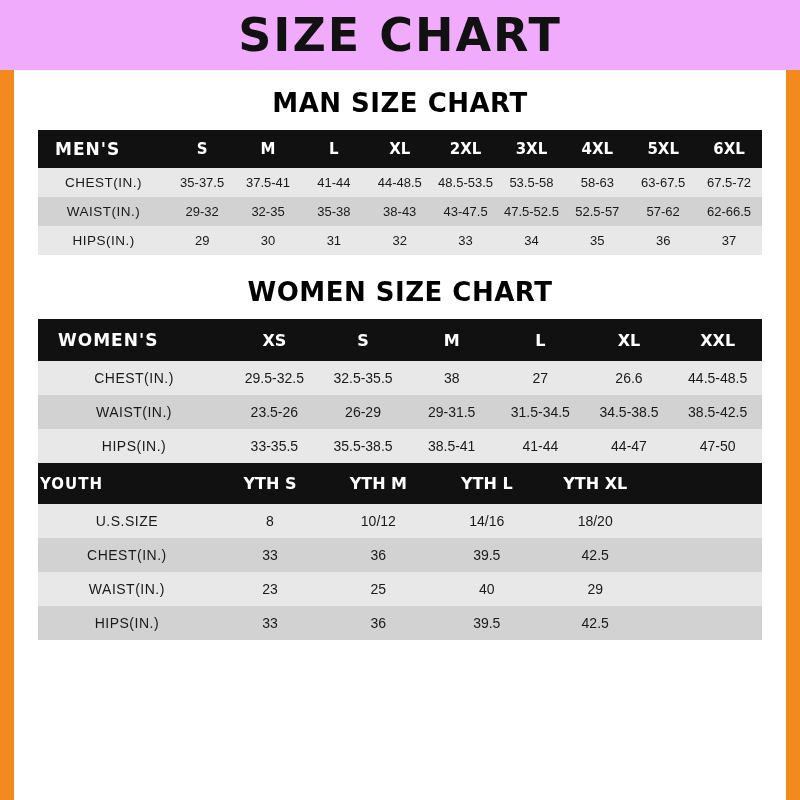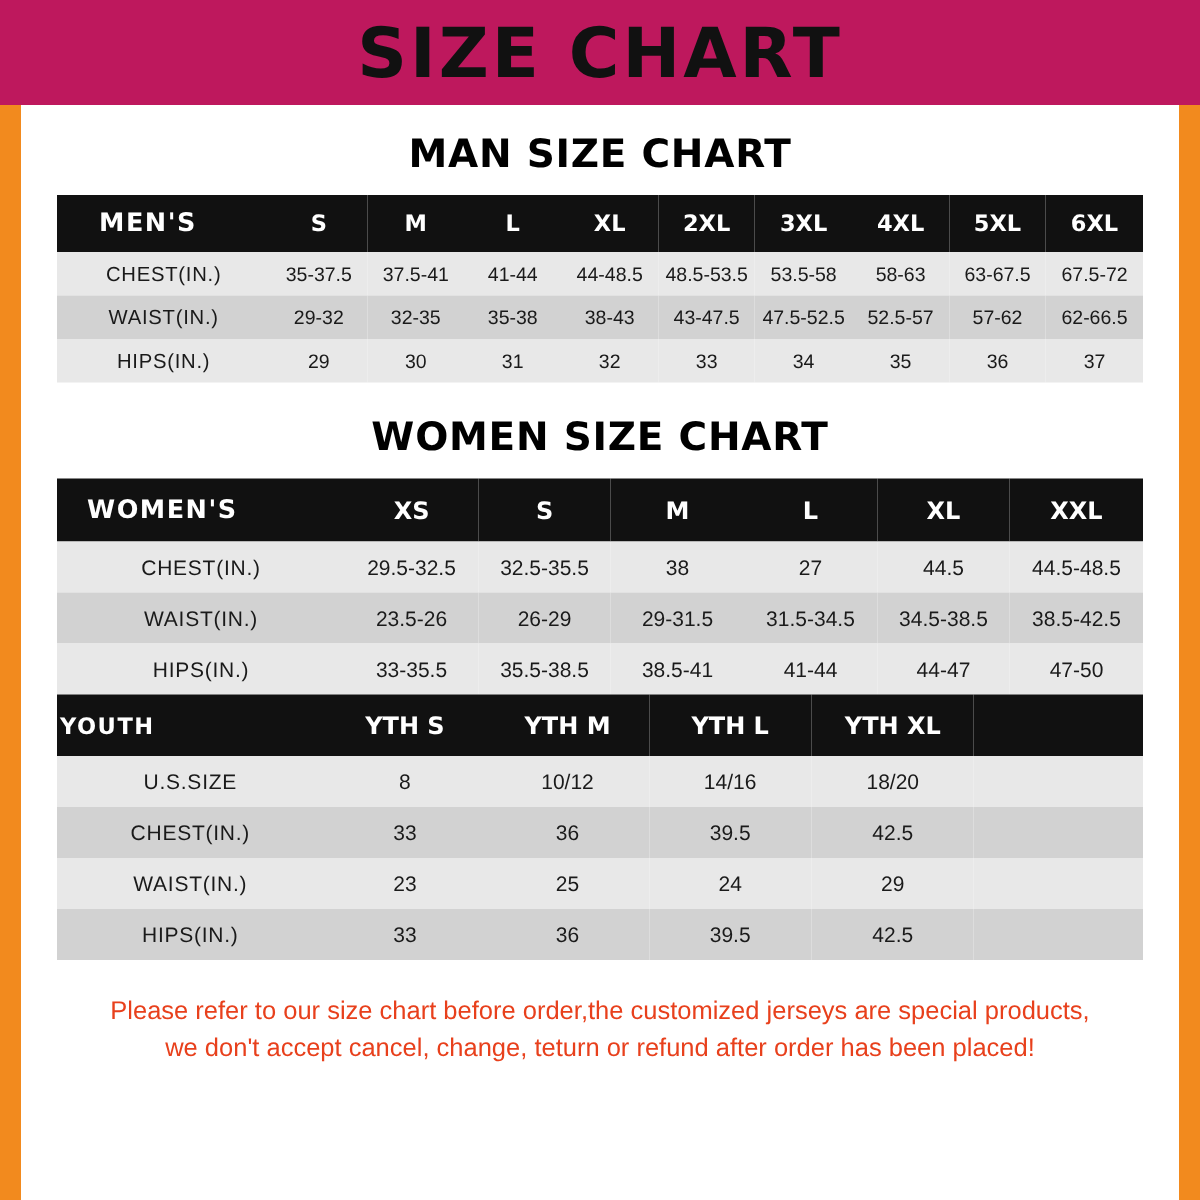--- a/index.html
+++ b/index.html
@@ -17,21 +17,21 @@
     position: relative;
     width: 800px;
     height: 800px;
     box-sizing: border-box;
     border-left: 14px solid #f28a1e;
     border-right: 14px solid #f28a1e;
     background: #ffffff;
   }
   .banner {
     height: 70px;
-    background: #be185d;
+    background: #f0abfc;
     display: flex;
     align-items: center;
     justify-content: center;
     margin: 0 -14px;
   }
   .banner-title {
     font-family: "DejaVu Sans", sans-serif;
     font-weight: bold;
     font-size: 46px;
     letter-spacing: 2px;
@@ -62,21 +62,21 @@
     background: #111111;
     color: #ffffff;
     font-family: "DejaVu Sans", sans-serif;
     font-weight: bold;
     font-size: 15px;
     padding: 9px 2px;
     text-align: center;
   }
   thead th.rowlabel {
     text-align: left;
-    padding-left: 28px;
+    padding-left: 17px;
     font-size: 17px;
     letter-spacing: 1px;
   }
   tbody td {
     font-size: 13px;
     color: #1a1a1a;
     text-align: center;
     padding: 7px 2px;
     font-family: "Liberation Sans", sans-serif;
   }
@@ -188,21 +188,21 @@
           <th>XXL</th>
         </tr>
       </thead>
       <tbody>
         <tr class="light">
           <td class="rowlabel">CHEST(IN.)</td>
           <td>29.5-32.5</td>
           <td>32.5-35.5</td>
           <td>38</td>
           <td>27</td>
-          <td>44.5</td>
+          <td>26.6</td>
           <td>44.5-48.5</td>
         </tr>
         <tr class="dark">
           <td class="rowlabel">WAIST(IN.)</td>
           <td>23.5-26</td>
           <td>26-29</td>
           <td>29-31.5</td>
           <td>31.5-34.5</td>
           <td>34.5-38.5</td>
           <td>38.5-42.5</td>
@@ -244,34 +244,30 @@
           <td>33</td>
           <td>36</td>
           <td>39.5</td>
           <td>42.5</td>
           <td></td>
         </tr>
         <tr class="light">
           <td class="rowlabel">WAIST(IN.)</td>
           <td>23</td>
           <td>25</td>
-          <td>24</td>
+          <td>40</td>
           <td>29</td>
           <td></td>
         </tr>
         <tr class="dark">
           <td class="rowlabel">HIPS(IN.)</td>
           <td>33</td>
           <td>36</td>
           <td>39.5</td>
           <td>42.5</td>
           <td></td>
         </tr>
       </tbody>
     </table>
 
-    <div class="footer-note">
-      <div>Please refer to our size chart before order,the customized jerseys are special products,</div>
-      <div>we don't accept cancel, change, teturn or refund after order has been placed!</div>
-    </div>
 
   </div>
 </div>
 
 </body></html>

